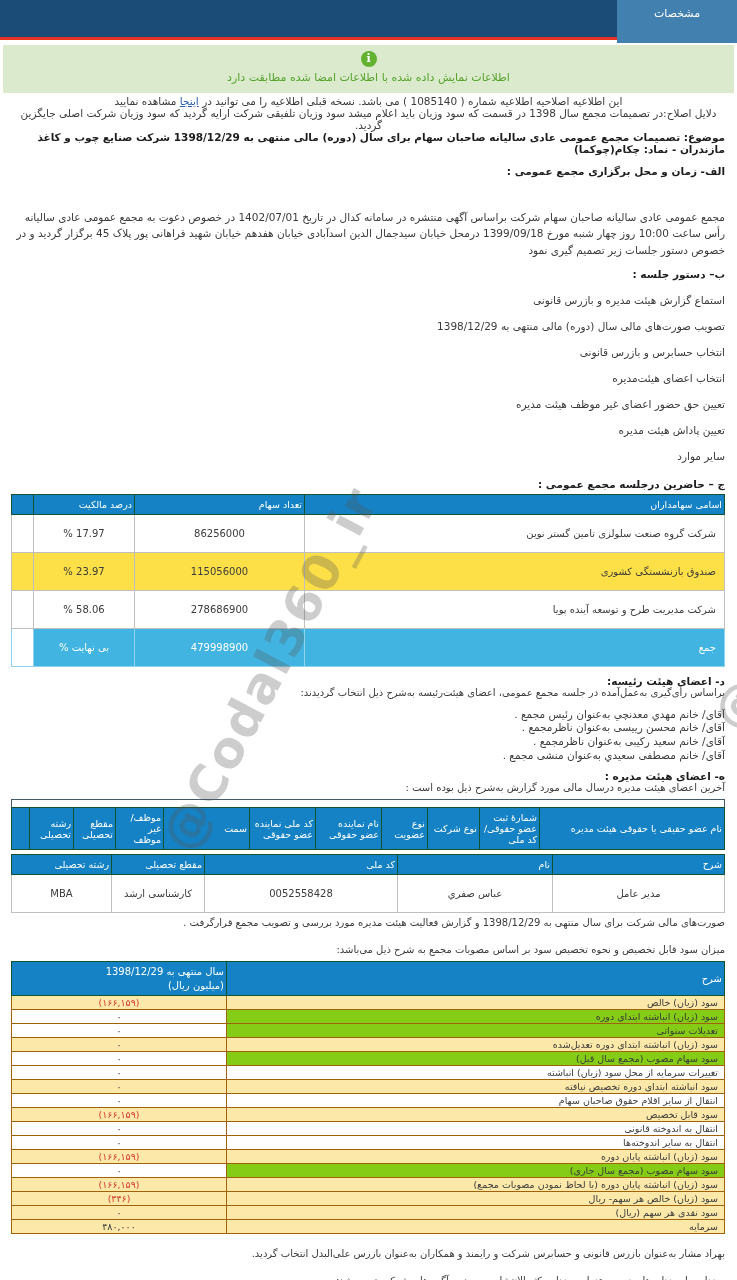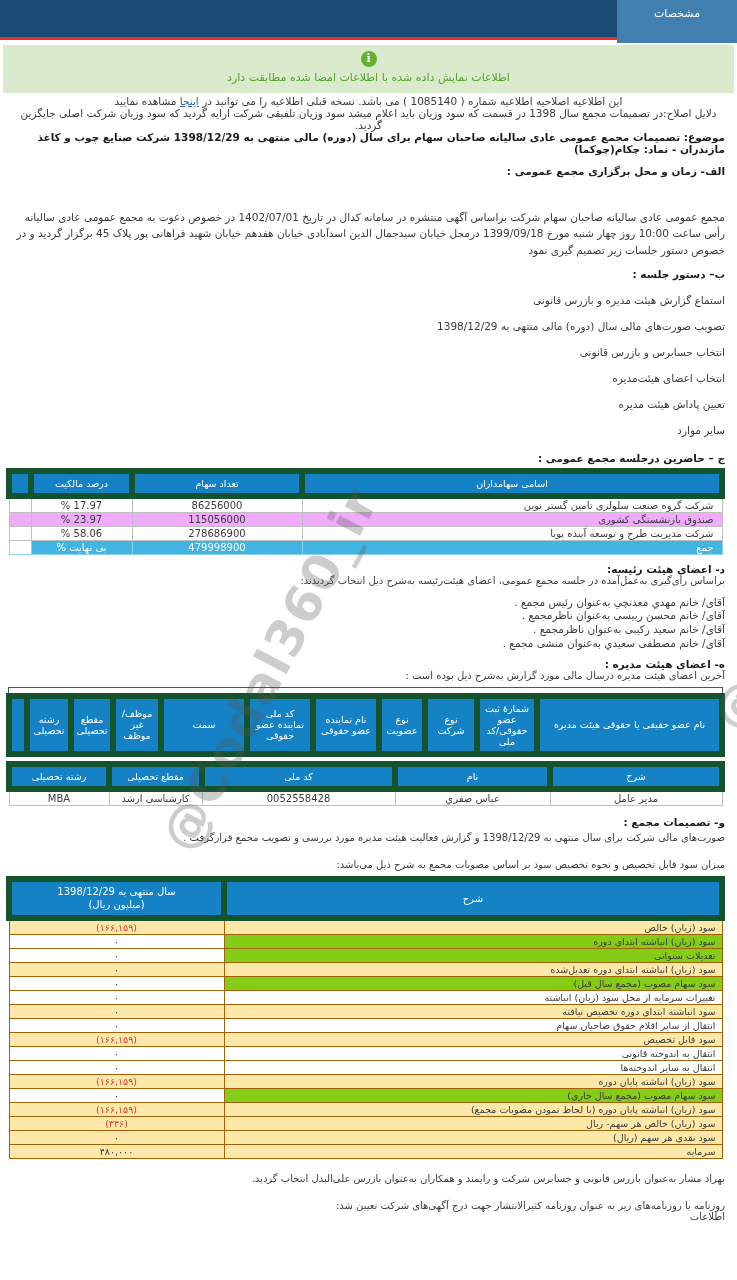--- a/index.html
+++ b/index.html
@@ -37,26 +37,26 @@
   .link { color:#2a5fad; text-decoration:underline; cursor:pointer; }
   .small { font-size:10px; }
   .body-text { line-height:1.55;margin-top:32px; }
   .agenda-item { margin-top:8px; line-height:11px; padding-top:7px; }
   .member-line { line-height:1.3; }
   
   table { border-collapse:collapse; width:713px; margin:4px 0 0; table-layout:fixed; }
   table { border:1px solid #44586b; }
   th {
     background:#1482c4; color:#fff; font-weight:normal; font-size:9.5px;
-    border:6px solid #14532d; padding:4px 2px; text-align:center;
-  }
-  td { border:1px solid #bfbfbf; padding:1px 5px; font-size:10px; text-align:center; }
+    border:1px solid #14532d; padding:4px 2px; text-align:right;
+  }
+  td { border:1px solid #bfbfbf; padding:13px 5px; font-size:10px; text-align:center; }
   td.name-cell { text-align:right; padding-right:8px; }
   
-  .presence tr.striped td { background:#f0abfc; }
+  .presence tr.striped td { background:#fde047; }
   .presence tr.total td { background:#41b4e1; color:#fff; border-color:#8fd2ee; }
   .presence tr.total td.stub { background:#fff; }
   
   .board-empty tr.spacer td { border:none; height:8px; padding:0; }
   
   .profit { border:1px solid #8a8a8a; }
   .profit th { padding:3px 2px; font-size:10px; }
   .profit td { border:1px solid #a16207; padding:1px 6px; font-size:9.5px; height:13px; }
   .profit td.desc { text-align:right; }
   .profit tr.hl td { background:#fce9a9; }
@@ -102,20 +102,21 @@
 
   <p class="bold mt10">الف- زمان و محل برگزاری مجمع عمومی :</p>
   <p class="body-text mt4">مجمع عمومی عادی سالیانه صاحبان سهام شرکت براساس آگهی منتشره در سامانه کدال در تاریخ 1402/07/01 در خصوص دعوت به مجمع عمومی عادی سالیانه رأس ساعت 10:00 روز چهار شنبه مورخ 1399/09/18 درمحل خیابان سیدجمال الدین اسدآبادی خیابان هفدهم خیابان شهید فراهانی پور پلاک 45  برگزار گردید و در خصوص دستور جلسات زیر تصمیم گیری نمود</p>
 
   <p class="bold mt10">ب– دستور جلسه :</p>
   <div>
     <div class="agenda-item">استماع گزارش هیئت مدیره و بازرس قانونی</div>
     <div class="agenda-item">تصویب صورت‌های مالی سال (دوره) مالی منتهی به 1398/12/29</div>
     <div class="agenda-item">انتخاب حسابرس و بازرس قانونی</div>
     <div class="agenda-item">انتخاب اعضای هیئت‌مدیره</div>
+    <div class="agenda-item">تعیین حق حضور اعضای غیر موظف هیئت مدیره</div>
     <div class="agenda-item">تعیین پاداش هیئت مدیره</div>
     <div class="agenda-item">سایر موارد</div>
   </div>
 
   <p class="bold mt16">ج – حاضرین درجلسه مجمع عمومی :</p>
   <table class="presence">
     <colgroup>
         <col style="width:420px">
         <col style="width:170px">
         <col style="width:101px">
@@ -219,21 +220,20 @@
     <tr>
       <td>مدیر عامل</td>
       <td>عباس صفري</td>
       <td>0052558428</td>
       <td>کارشناسی ارشد</td>
       <td>MBA</td>
     </tr>
   </tbody>
     </table>
 
-  <p class="bold mt10">و- تصمیمات مجمع :</p>
   <p class="small mt4">صورت‌های مالی شرکت برای سال منتهی به  1398/12/29 و گزارش فعالیت هیئت مدیره مورد بررسی و تصویب مجمع قرارگرفت .</p>
   <p class="small mt16">میزان سود قابل تخصیص و نحوه تخصیص سود بر اساس مصوبات مجمع به شرح ذیل می‌باشد:</p>
 
   <table class="profit mt6">
     <colgroup>
         <col style="width:498px">
         <col style="width:215px">
       </colgroup>
     <tbody>
         <tr>

